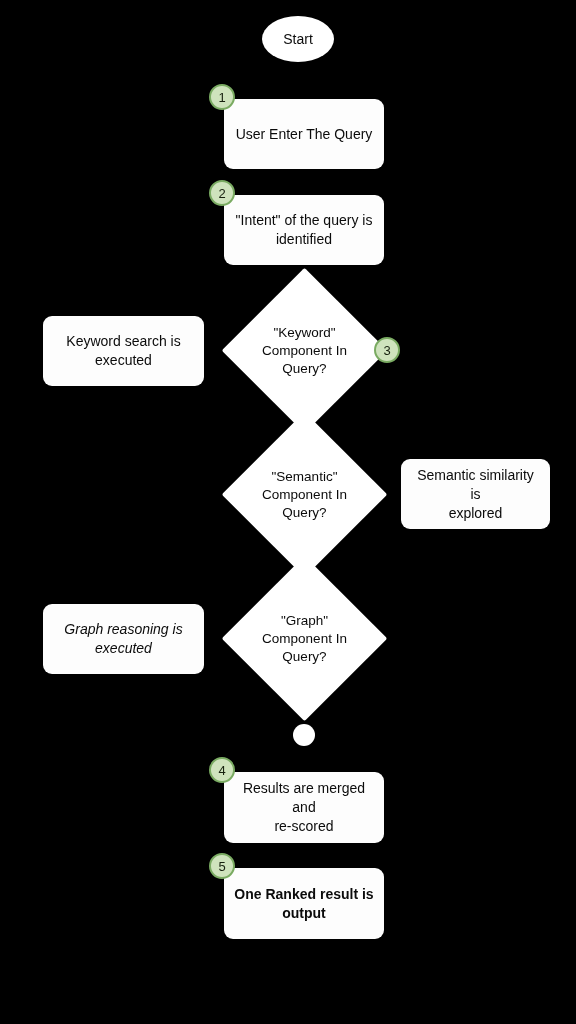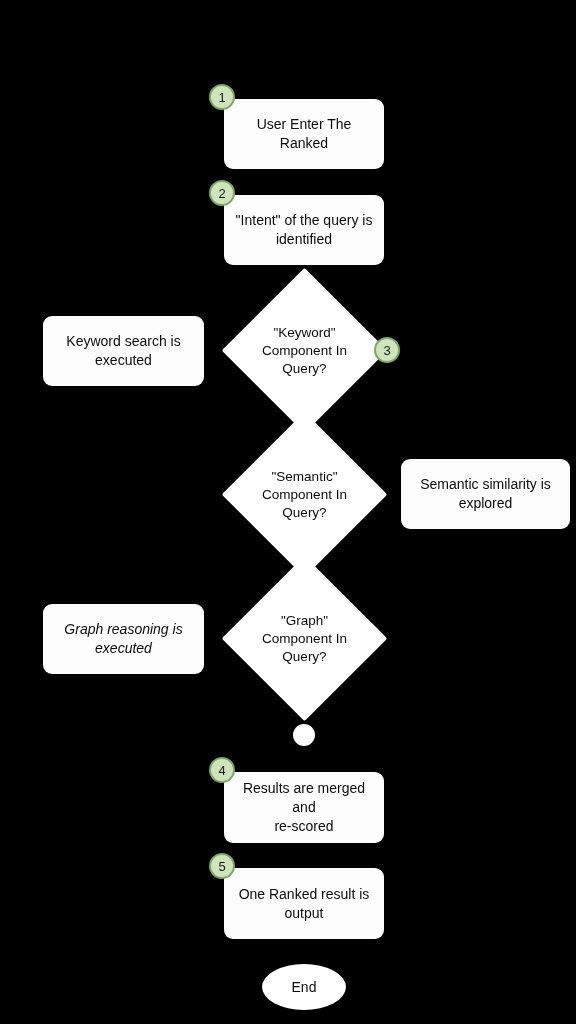--- a/index.html
+++ b/index.html
@@ -123,23 +123,26 @@
   <div class="connector" style="left:204px; top:350px; width:34px; height:2px;"></div>
   <div class="connector" style="left:303px; top:410px; width:2px; height:25px;"></div>
   <div class="connector" style="left:372px; top:494px; width:30px; height:2px;"></div>
   <div class="connector" style="left:303px; top:553px; width:2px; height:26px;"></div>
   <div class="connector" style="left:204px; top:638px; width:34px; height:2px;"></div>
   <div class="connector" style="left:303px; top:698px; width:2px; height:26px;"></div>
   <div class="connector" style="left:303px; top:746px; width:2px; height:26px;"></div>
   <div class="connector" style="left:303px; top:843px; width:2px; height:25px;"></div>
   <div class="connector" style="left:303px; top:939px; width:2px; height:25px;"></div>
 
+  <div class="terminator" style="left:262px; top:16px; width:72px; height:46px;">
+    <span class="node-label">Start</span>
+  </div>
 
   <div class="process" style="left:224px; top:99px; width:160px; height:70px;">
-    <span class="node-label">User Enter The Ranked</span>
+    <span class="node-label">User Enter The Query</span>
   </div>
   <div class="badge" style="left:209px; top:84px;">
     <span>1</span>
   </div>
 
   <div class="process" style="left:224px; top:195px; width:160px; height:70px;">
     <span class="node-label">"Intent" of the query is
 identified</span>
   </div>
   <div class="badge" style="left:209px; top:180px;">
@@ -161,21 +164,21 @@
     <span>3</span>
   </div>
 
   <div class="decision" style="left:246px; top:436px; width:117px; height:117px;">
     <div class="diamond-shape"></div>
     <span class="node-label">"Semantic"
 Component In
 Query?</span>
   </div>
 
-  <div class="process" style="left:401px; top:459px; width:169px; height:70px;">
+  <div class="process" style="left:401px; top:459px; width:149px; height:70px;">
     <span class="node-label">Semantic similarity is
 explored</span>
   </div>
 
   <div class="process" style="left:43px; top:604px; width:161px; height:70px;font-style:italic;">
     <span class="node-label">Graph reasoning is
 executed</span>
   </div>
 
   <div class="decision" style="left:246px; top:580px; width:117px; height:117px;">
@@ -188,25 +191,22 @@
   <div class="junction" style="left:293px; top:724px; width:22px; height:22px;"></div>
 
   <div class="process" style="left:224px; top:772px; width:160px; height:71px;justify-content:flex-end;">
     <span class="node-label">Results are merged and
 re-scored</span>
   </div>
   <div class="badge" style="left:209px; top:757px;">
     <span>4</span>
   </div>
 
-  <div class="process" style="left:224px; top:868px; width:160px; height:71px;">
+  <div class="process" style="left:224px; top:868px; width:160px; height:71px;font-weight:bold;">
     <span class="node-label">One Ranked result is
 output</span>
   </div>
   <div class="badge" style="left:209px; top:853px;">
     <span>5</span>
   </div>
 
-  <div class="terminator" style="left:262px; top:964px; width:84px; height:46px;">
-    <span class="node-label">End</span>
-  </div>
 
 </div>
 
 </body></html>

